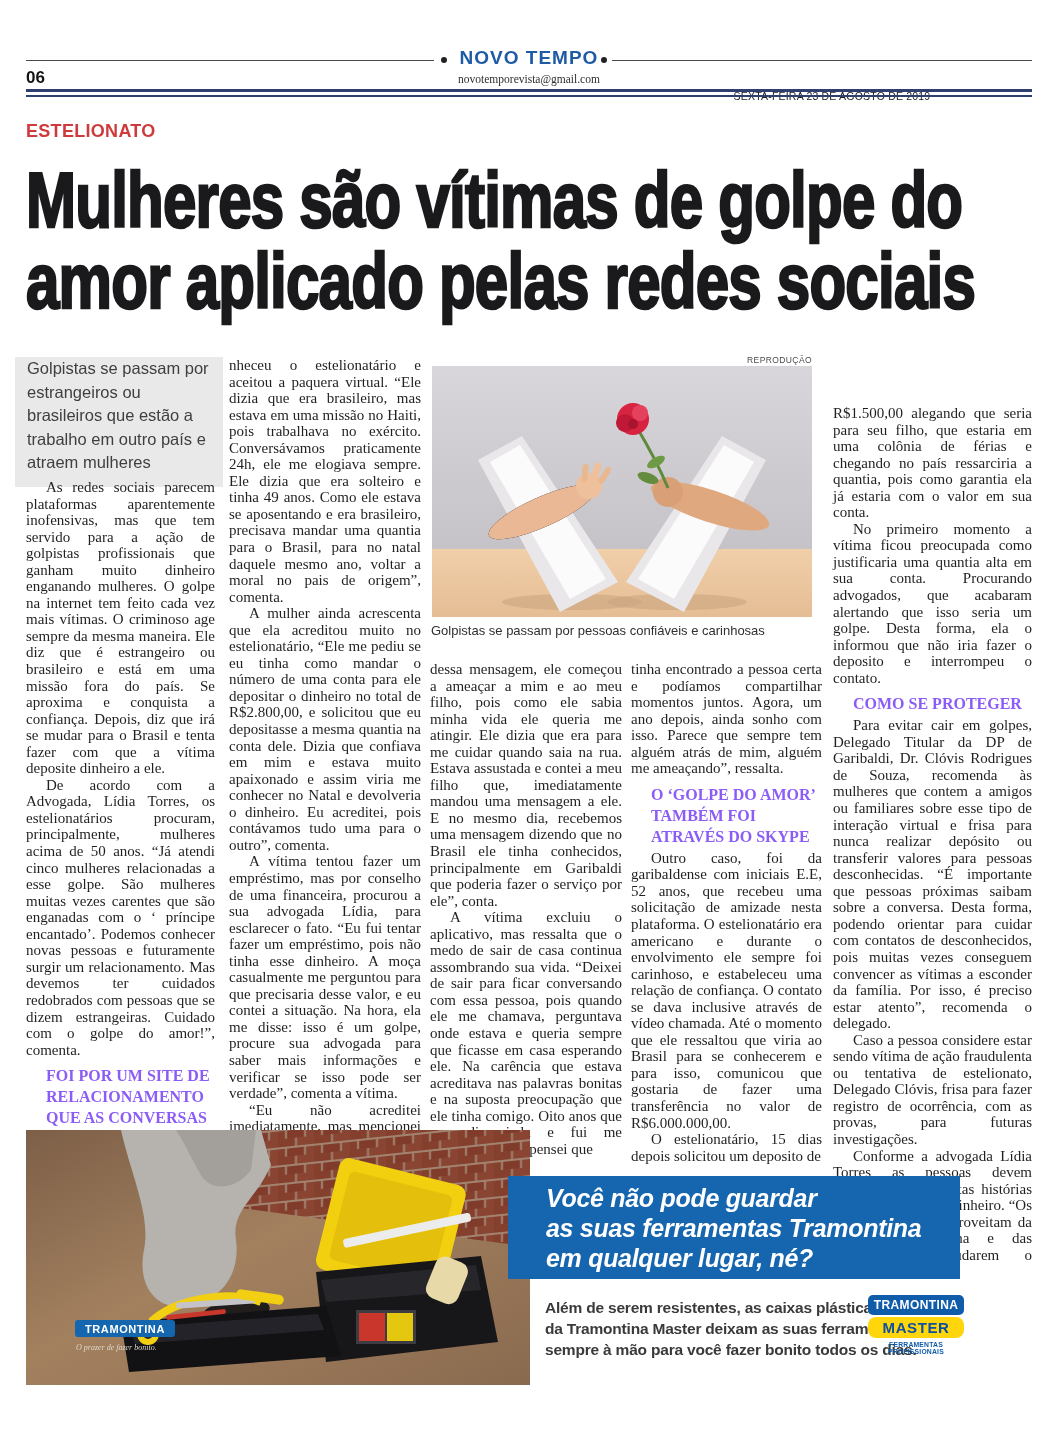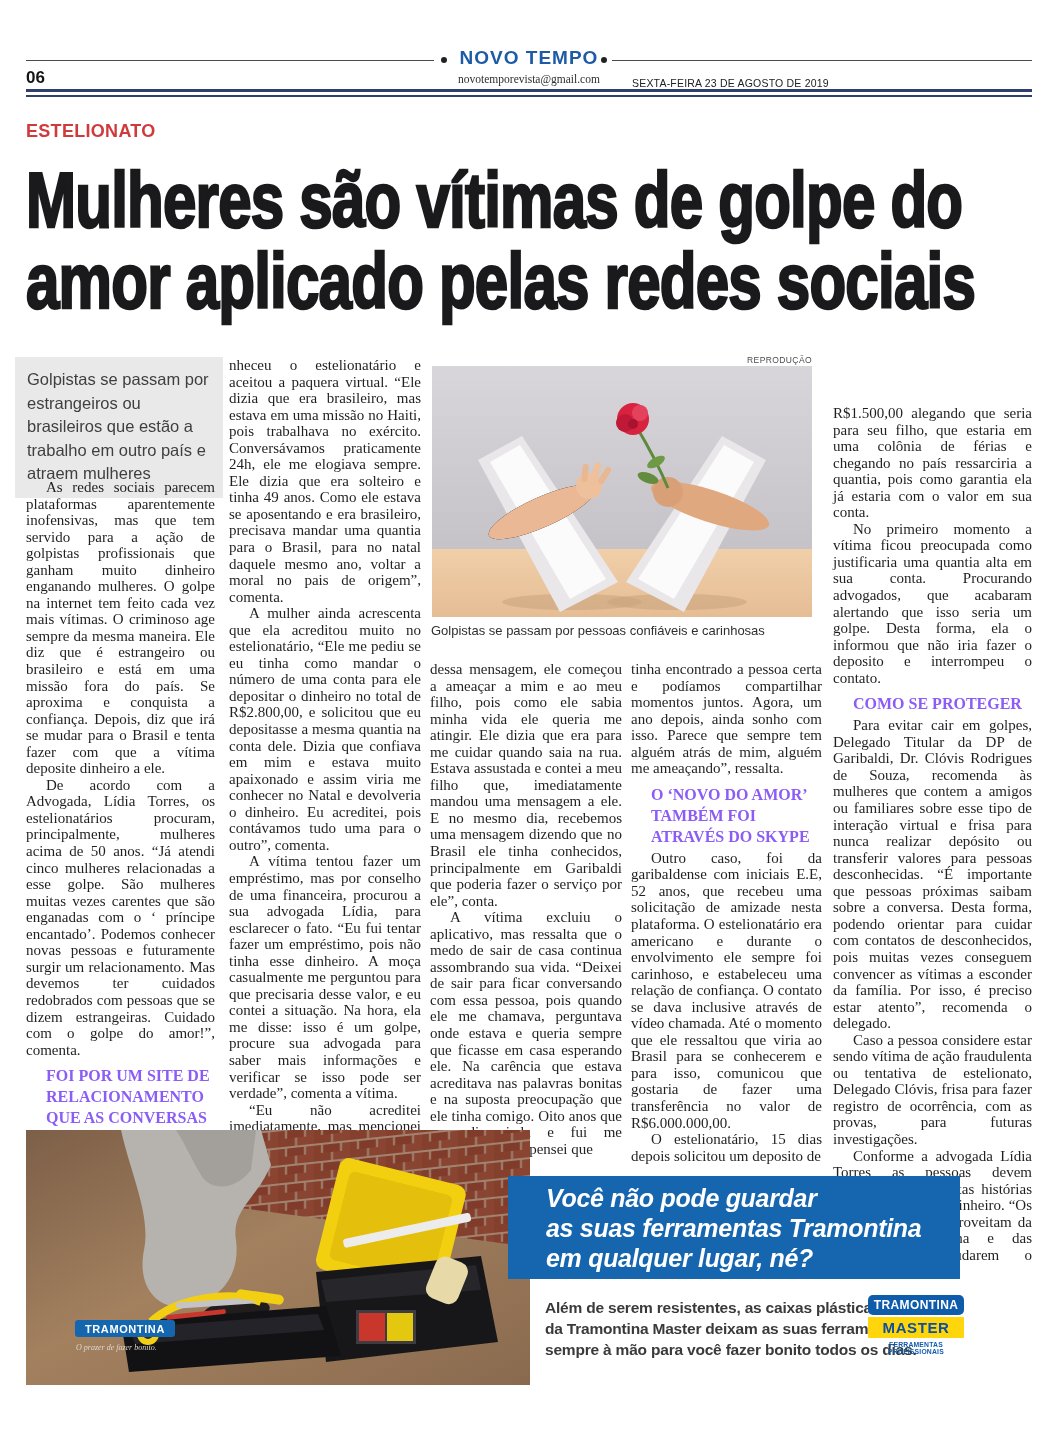--- a/index.html
+++ b/index.html
@@ -12,38 +12,38 @@
   .mast-line.right{left:612px;width:420px;}
   .mast-dot{position:absolute;top:57px;width:6px;height:6px;border-radius:50%;background:#222;}
   .mast-dot.left{left:441px;} .mast-dot.right{left:601px;}
   .masthead{position:absolute;top:47px;left:0;width:1058px;text-align:center;
             font-family:"Liberation Sans",sans-serif;font-weight:bold;font-size:19px;
             letter-spacing:1px;color:#1e5ba6;}
   .mast-email{position:absolute;top:73px;left:0;width:1058px;text-align:center;
               font-size:11.5px;color:#2e2e2e;}
   .page-number{position:absolute;top:68px;left:26px;font-family:"Liberation Sans",sans-serif;
                font-weight:bold;font-size:17px;color:#141414;}
-  .issue-date{position:absolute;top:77px;left:632px;width:400px;text-align:left;
+  .issue-date{position:absolute;top:90px;left:632px;width:400px;text-align:center;
               font-family:"Liberation Sans",sans-serif;font-size:10.5px;color:#222;letter-spacing:0.2px;}
   .header-rule{position:absolute;top:89px;left:26px;width:1006px;height:3px;
                border-top:3px solid #2f4070;border-bottom:2px solid #2f4070;}
 
   .kicker{position:absolute;top:121px;left:26px;font-family:"Liberation Sans",sans-serif;
           font-weight:bold;font-size:18px;color:#cf3a3c;letter-spacing:0.3px;}
 
   
   .headline{position:absolute;top:160px;left:26px;width:1290px;
             transform:scaleX(0.78);transform-origin:left top;
             font-family:"Liberation Sans",sans-serif;font-weight:bold;
             font-size:77px;line-height:81px;letter-spacing:-1px;color:#1a1a1c;
             -webkit-text-stroke:2.5px #1a1a1c;}
 
   
   .lead-box{position:absolute;top:357px;left:15px;width:208px;background:#e9e9e9;
-            box-sizing:border-box;padding:11px 11px 12px 12px;}
+            box-sizing:border-box;padding:0 11px 12px 12px;}
   .lead-box p{margin:0;font-family:"Liberation Sans",sans-serif;font-size:16.5px;
               line-height:23.5px;color:#3f3f3f;}
 
   
   .col{position:absolute;text-align:justify;}
   .col p{margin:0;font-size:15px;line-height:16.55px;text-indent:20px;
          hyphens:auto;-webkit-hyphens:auto;color:#211f1f;}
   .col p.cont{text-indent:0;}
   .col h3{margin:7px 0 3px 0;padding-left:20px;font-size:16px;line-height:21px;
           font-weight:bold;color:#8b5cf6;text-align:left;}
@@ -72,21 +72,21 @@
               display:flex;align-items:center;box-sizing:border-box;padding-left:38px;}
   .ad-bluebox .ad-headline{margin:0;font-family:"Liberation Sans",sans-serif;font-weight:bold;
               font-size:25px;line-height:30px;color:#ffffff;white-space:pre-line;letter-spacing:-0.3px;font-style:italic;}
   .ad-body{position:absolute;top:1297px;left:545px;font-family:"Liberation Sans",sans-serif;
            font-weight:bold;font-size:15.5px;line-height:21px;color:#3a3a3a;white-space:pre-line;
            letter-spacing:-0.2px;}
   .ad-logos{position:absolute;top:1295px;left:868px;width:96px;text-align:center;
             font-family:"Liberation Sans",sans-serif;}
   .ad-logo-tramontina{background:#0f5cab;border-radius:5px;color:#fff;font-weight:bold;
             font-size:12px;letter-spacing:0.4px;padding:3px 0;}
-  .ad-logo-master{background:#ffd60b;border-radius:1px;color:#0f4fa0;font-weight:bold;
+  .ad-logo-master{background:#ffd60b;border-radius:8px;color:#0f4fa0;font-weight:bold;
             font-size:15px;letter-spacing:0.6px;padding:2px 0;margin-top:2px;}
   .ad-logo-sub{margin-top:3px;font-size:6.8px;font-weight:bold;color:#0f5cab;letter-spacing:0.2px;}
 </style>
 </head>
 <body>
 
 <div class="page">
 
   <div class="mast-line left"></div>
   <div class="mast-line right"></div>
@@ -174,21 +174,21 @@
     <p>A mulher ainda acrescenta que ela acreditou muito no estelionatário, “Ele me pediu se eu tinha como mandar o número de uma conta para ele depositar o dinheiro no total de R$2.800,00, e solicitou que eu depositasse a mesma quantia na conta dele. Dizia que confiava em mim e estava muito apaixonado e assim viria me conhecer no Natal e devolveria o dinheiro. Eu acreditei, pois contávamos tudo uma para o outro”, comenta.</p>
     <p>A vítima tentou fazer um empréstimo, mas por conselho de uma financeira, procurou a sua advogada Lídia, para esclarecer o fato. “Eu fui tentar fazer um empréstimo, pois não tinha esse dinheiro. A moça casualmente me perguntou para que precisaria desse valor, e eu contei a situação. Na hora, ela me disse: isso é um golpe, procure sua advogada para saber mais informações e verificar se isso pode ser verdade”, comenta a vítima.</p>
     <p>“Eu não acreditei imediatamente, mas mencionei para ele que isso era um golpe e não iria mandar valor algum. A partir</p>
   </div>
   <div class="col col3">
     <p class="cont">dessa mensagem, ele começou a ameaçar a mim e ao meu filho, pois como ele sabia minha vida ele queria me atingir. Ele dizia que era para me cuidar quando saia na rua. Estava assustada e contei a meu filho que, imediatamente mandou uma mensagem a ele. E no mesmo dia, recebemos uma mensagem dizendo que no Brasil ele tinha conhecidos, principalmente em Garibaldi que poderia fazer o serviço por ele”, conta.</p>
     <p>A vítima excluiu o aplicativo, mas ressalta que o medo de sair de casa continua assombrando sua vida. “Deixei de sair para ficar conversando com essa pessoa, pois quando ele me chamava, perguntava onde estava e queria sempre que ficasse em casa esperando ele. Na carência que estava acreditava nas palavras bonitas e na suposta preocupação que ele tinha comigo. Oito anos que sou divorciada e fui me iludindo porque pensei que</p>
   </div>
   <div class="col col4">
     <p class="cont">tinha encontrado a pessoa certa e podíamos compartilhar momentos juntos. Agora, um ano depois, ainda sonho com isso. Parece que sempre tem alguém atrás de mim, alguém me ameaçando”, ressalta.</p>
-    <h3>O ‘NOVO DO AMOR’ TAMBÉM FOI ATRAVÉS DO SKYPE</h3>
+    <h3>O ‘GOLPE DO AMOR’ TAMBÉM FOI ATRAVÉS DO SKYPE</h3>
     <p>Outro caso, foi da garibaldense com iniciais E.E, 52 anos, que recebeu uma solicitação de amizade nesta plataforma. O estelionatário era americano e durante o envolvimento ele sempre foi carinhoso, e estabeleceu uma relação de confiança. O contato se dava inclusive através de vídeo chamada. Até o momento que ele ressaltou que viria ao Brasil para se conhecerem e para isso, comunicou que gostaria de fazer uma transferência no valor de R$6.000.000,00.</p>
     <p>O estelionatário, 15 dias depois solicitou um deposito de</p>
   </div>
   <div class="col col5">
     <p class="cont">R$1.500,00 alegando que seria para seu filho, que estaria em uma colônia de férias e chegando no país ressarciria a quantia, pois como garantia ela já estaria com o valor em sua conta.</p>
     <p>No primeiro momento a vítima ficou preocupada como justificaria uma quantia alta em sua conta. Procurando advogados, que acabaram alertando que isso seria um golpe. Desta forma, ela o informou que não iria fazer o deposito e interrompeu o contato.</p>
     <h3>COMO SE PROTEGER</h3>
     <p>Para evitar cair em golpes, Delegado Titular da DP de Garibaldi, Dr. Clóvis Rodrigues de Souza, recomenda às mulheres que contem a amigos ou familiares sobre esse tipo de interação virtual e frisa para nunca realizar depósito ou transferir valores para pessoas desconhecidas. “É importante que pessoas próximas saibam sobre a conversa. Desta forma, podendo orientar para cuidar com contatos de desconhecidos, pois muitas vezes conseguem convencer as vítimas a esconder da família. Por isso, é preciso estar atento”, recomenda o delegado.</p>
     <p>Caso a pessoa considere estar sendo vítima de ação fraudulenta ou tentativa de estelionato, Delegado Clóvis, frisa para fazer registro de ocorrência, com as provas, para futuras investigações.</p>
     <p>Conforme a advogada Lídia Torres as pessoas devem desconfiar de supostas histórias que abordam sobre dinheiro. “Os estelionatários se aproveitam da fragilidade feminina e das pessoas de ajudarem o próximo”, frisa.</p>

